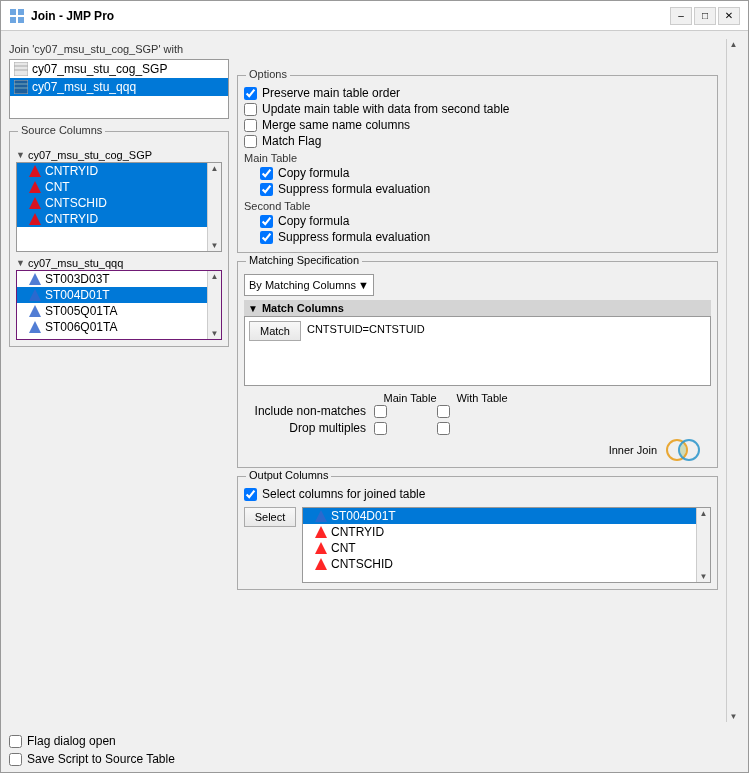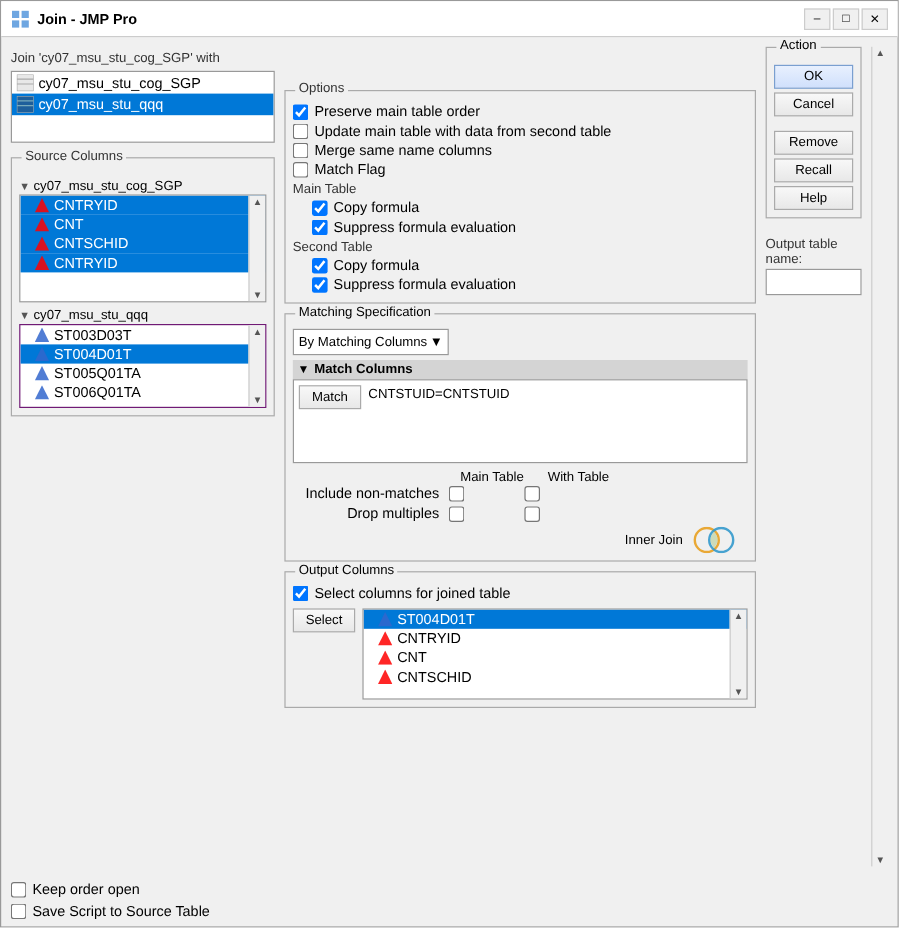--- a/index.html
+++ b/index.html
@@ -624,46 +624,31 @@
               <div style="position:absolute; right:0; top:0; bottom:0; width:14px; background:#f0f0f0; border-left:1px solid #ccc;">
                 <div style="text-align:center; font-size:8px; color:#555; margin-top:1px;">▲</div>
                 <div style="text-align:center; font-size:8px; color:#555; position:absolute; bottom:1px; left:0; right:0;">▼</div>
               </div>
             </div>
           </div>
         </div>
       </div>
     </div>
 
-    <div class="action-panel">
-      <div class="action-group" style="padding-top:14px;">
-        <span class="action-group-title">Action</span>
-        <button class="action-btn primary">OK</button>
-        <button class="action-btn">Cancel</button>
-        <div style="height:6px;"></div>
-        <button class="action-btn">Remove</button>
-        <button class="action-btn">Recall</button>
-        <button class="action-btn">Help</button>
-      </div>
-      <div style="margin-top:8px;">
-        <div class="output-name-label">Output table name:</div>
-        <input type="text" class="output-name-input" value="" style="">
-      </div>
-    </div>
 
     <div style="width:14px; background:#f0f0f0; border-left:1px solid #ccc; display:flex; flex-direction:column; align-items:center; flex-shrink:0;">
       <div style="font-size:8px; color:#555; margin-top:1px;">▲</div>
       <div style="flex:1;"></div>
       <div style="font-size:8px; color:#555; margin-bottom:1px;">▼</div>
     </div>
   </div>
 
   <div class="bottom-checks">
     <div class="checkbox-row">
       <input type="checkbox" style="">
-      <span>Keep order open</span>
+      <span>Flag dialog open</span>
     </div>
     <div class="checkbox-row">
       <input type="checkbox" style="">
       <span>Save Script to Source Table</span>
     </div>
   </div>
 </div>
 
 </body></html>

